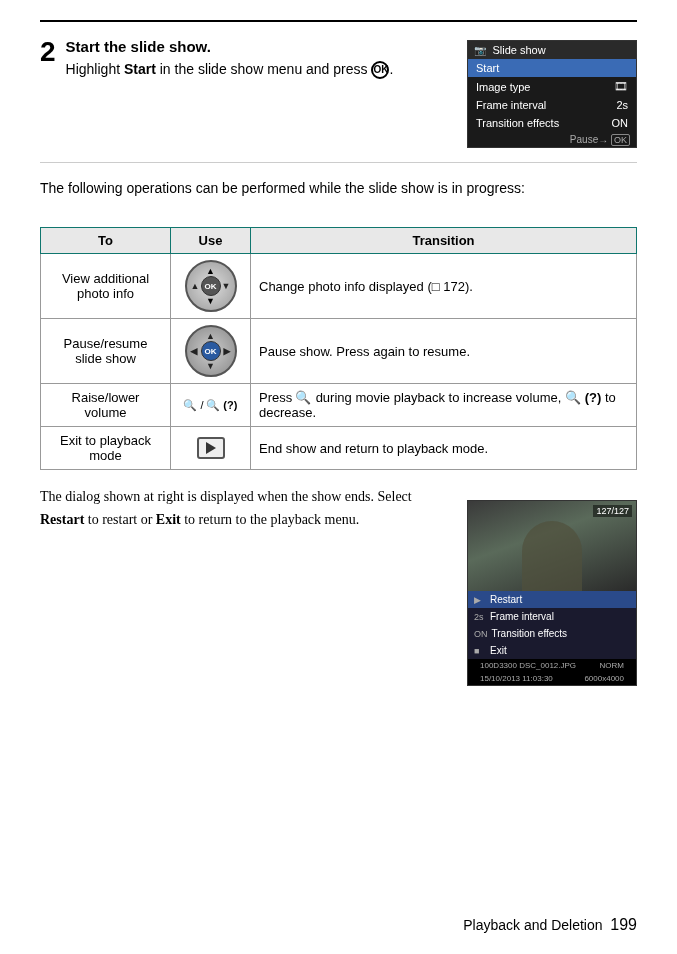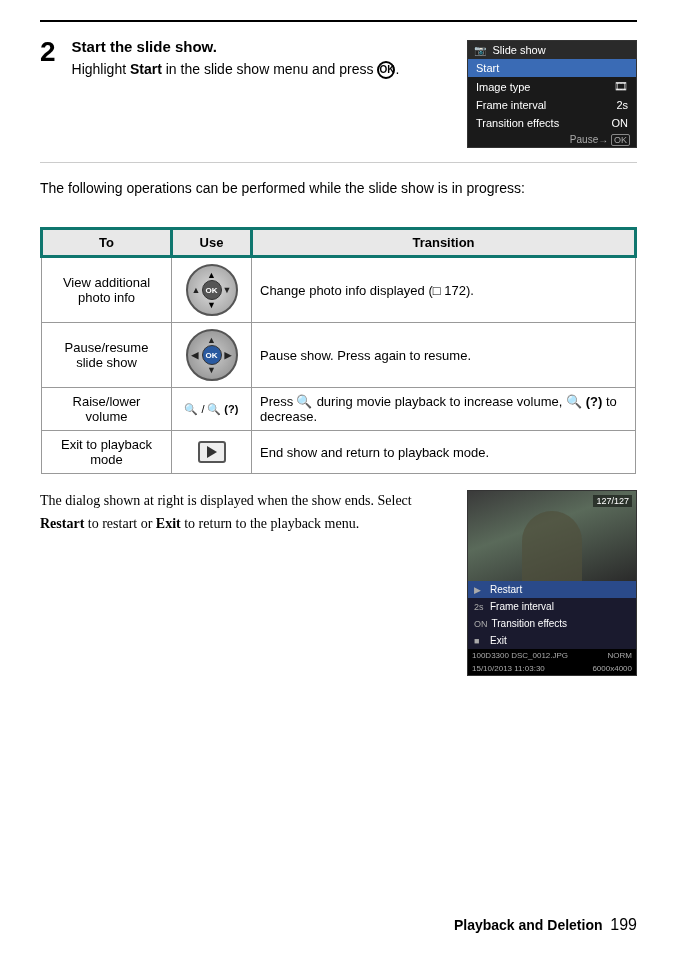--- a/index.html
+++ b/index.html
@@ -138,21 +138,21 @@
       width: 100%;
       border-collapse: collapse;
       margin-bottom: 16px;
     }
 
     .ops-table th {
       background: #e8e8e8;
       font-weight: bold;
       font-size: 13px;
       padding: 5px 8px;
-      border: 3px solid #0f766e;
+      border: 1px solid #0f766e;
       text-align: center;
     }
 
     .ops-table td {
       border: 1px solid #999;
       padding: 6px 8px;
       font-size: 13px;
       vertical-align: middle;
     }
 
@@ -283,20 +283,21 @@
       font-family: Liberation Serif, serif;
     }
 
     
     .end-dialog {
       width: 170px;
       min-width: 170px;
       border: 1px solid #333;
       background: #c4b5fd;
       flex-shrink: 0;
+      margin-top: 14px;
     }
 
     .ed-image-area {
       width: 100%;
       height: 90px;
       background: linear-gradient(160deg, #3a3a3a 0%, #5a6a5a 40%, #2a2a2a 100%);
       position: relative;
       overflow: hidden;
     }
 
@@ -340,52 +341,52 @@
     }
 
     .ed-menu-icon {
       font-size: 9px;
       color: #aaa;
       min-width: 12px;
     }
 
     .ed-bottom-bar {
       background: #000;
-      padding: 2px 4px;
+      padding: 2px 12px;
       display: flex;
       justify-content: space-between;
       font-size: 8px;
       color: #aaa;
     }
 
     
     .page-footer {
       position: absolute;
       bottom: 20px;
       right: 40px;
       font-size: 14px;
     }
 
     .page-footer strong {
-      font-weight: bold;
+      font-weight: normal;
     }
 
     .page-num {
       font-size: 16px;
     }
   </style>
 </head>
 <body>
 
 <div class="page-container">
   <div class="top-rule"></div>
 
   <div class="step-header">
     <div class="step-number">2</div>
-    <div class="step-row" style="flex:1; gap:16px;margin-left:6px;">
+    <div class="step-row" style="flex:1; gap:16px;">
       <div class="step-content">
         <div class="step-title">Start the slide show.</div>
         <div class="step-body">
           <span>Highlight </span><strong>Start</strong><span> in the slide show menu and press </span><span class="ok-circle">OK</span>.
         </div>
       </div>
 
       <div class="slide-show-screenshot">
         <div class="ss-title-bar">
           <span style="font-size:10px;">📷</span>

